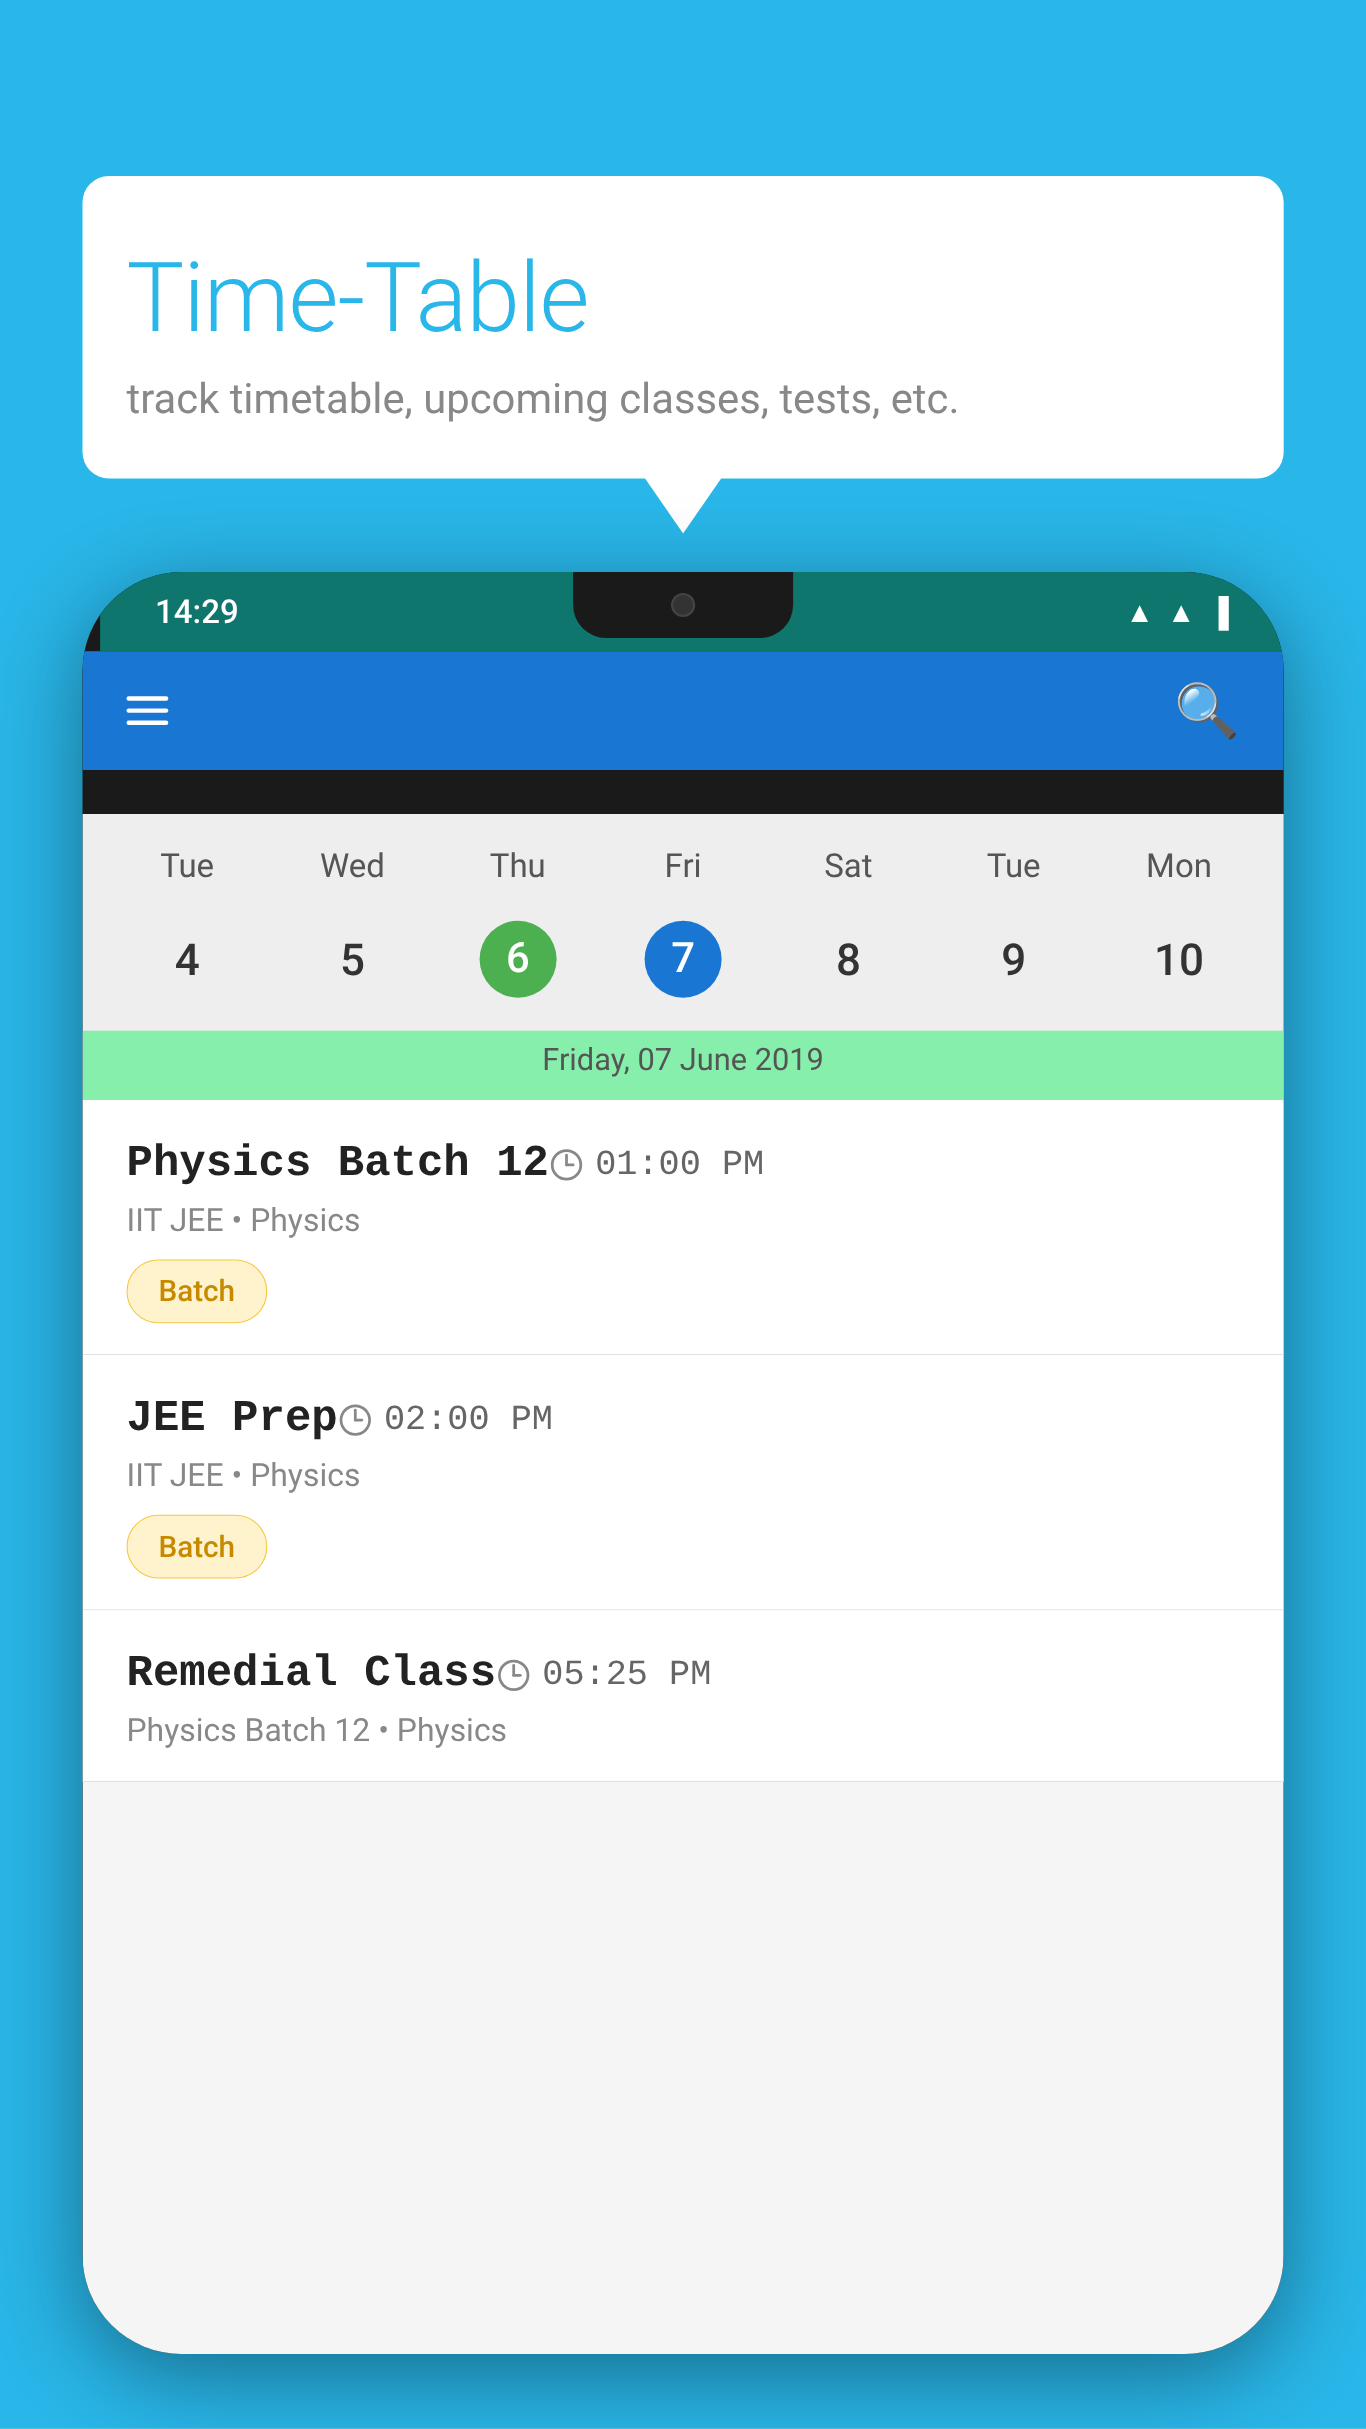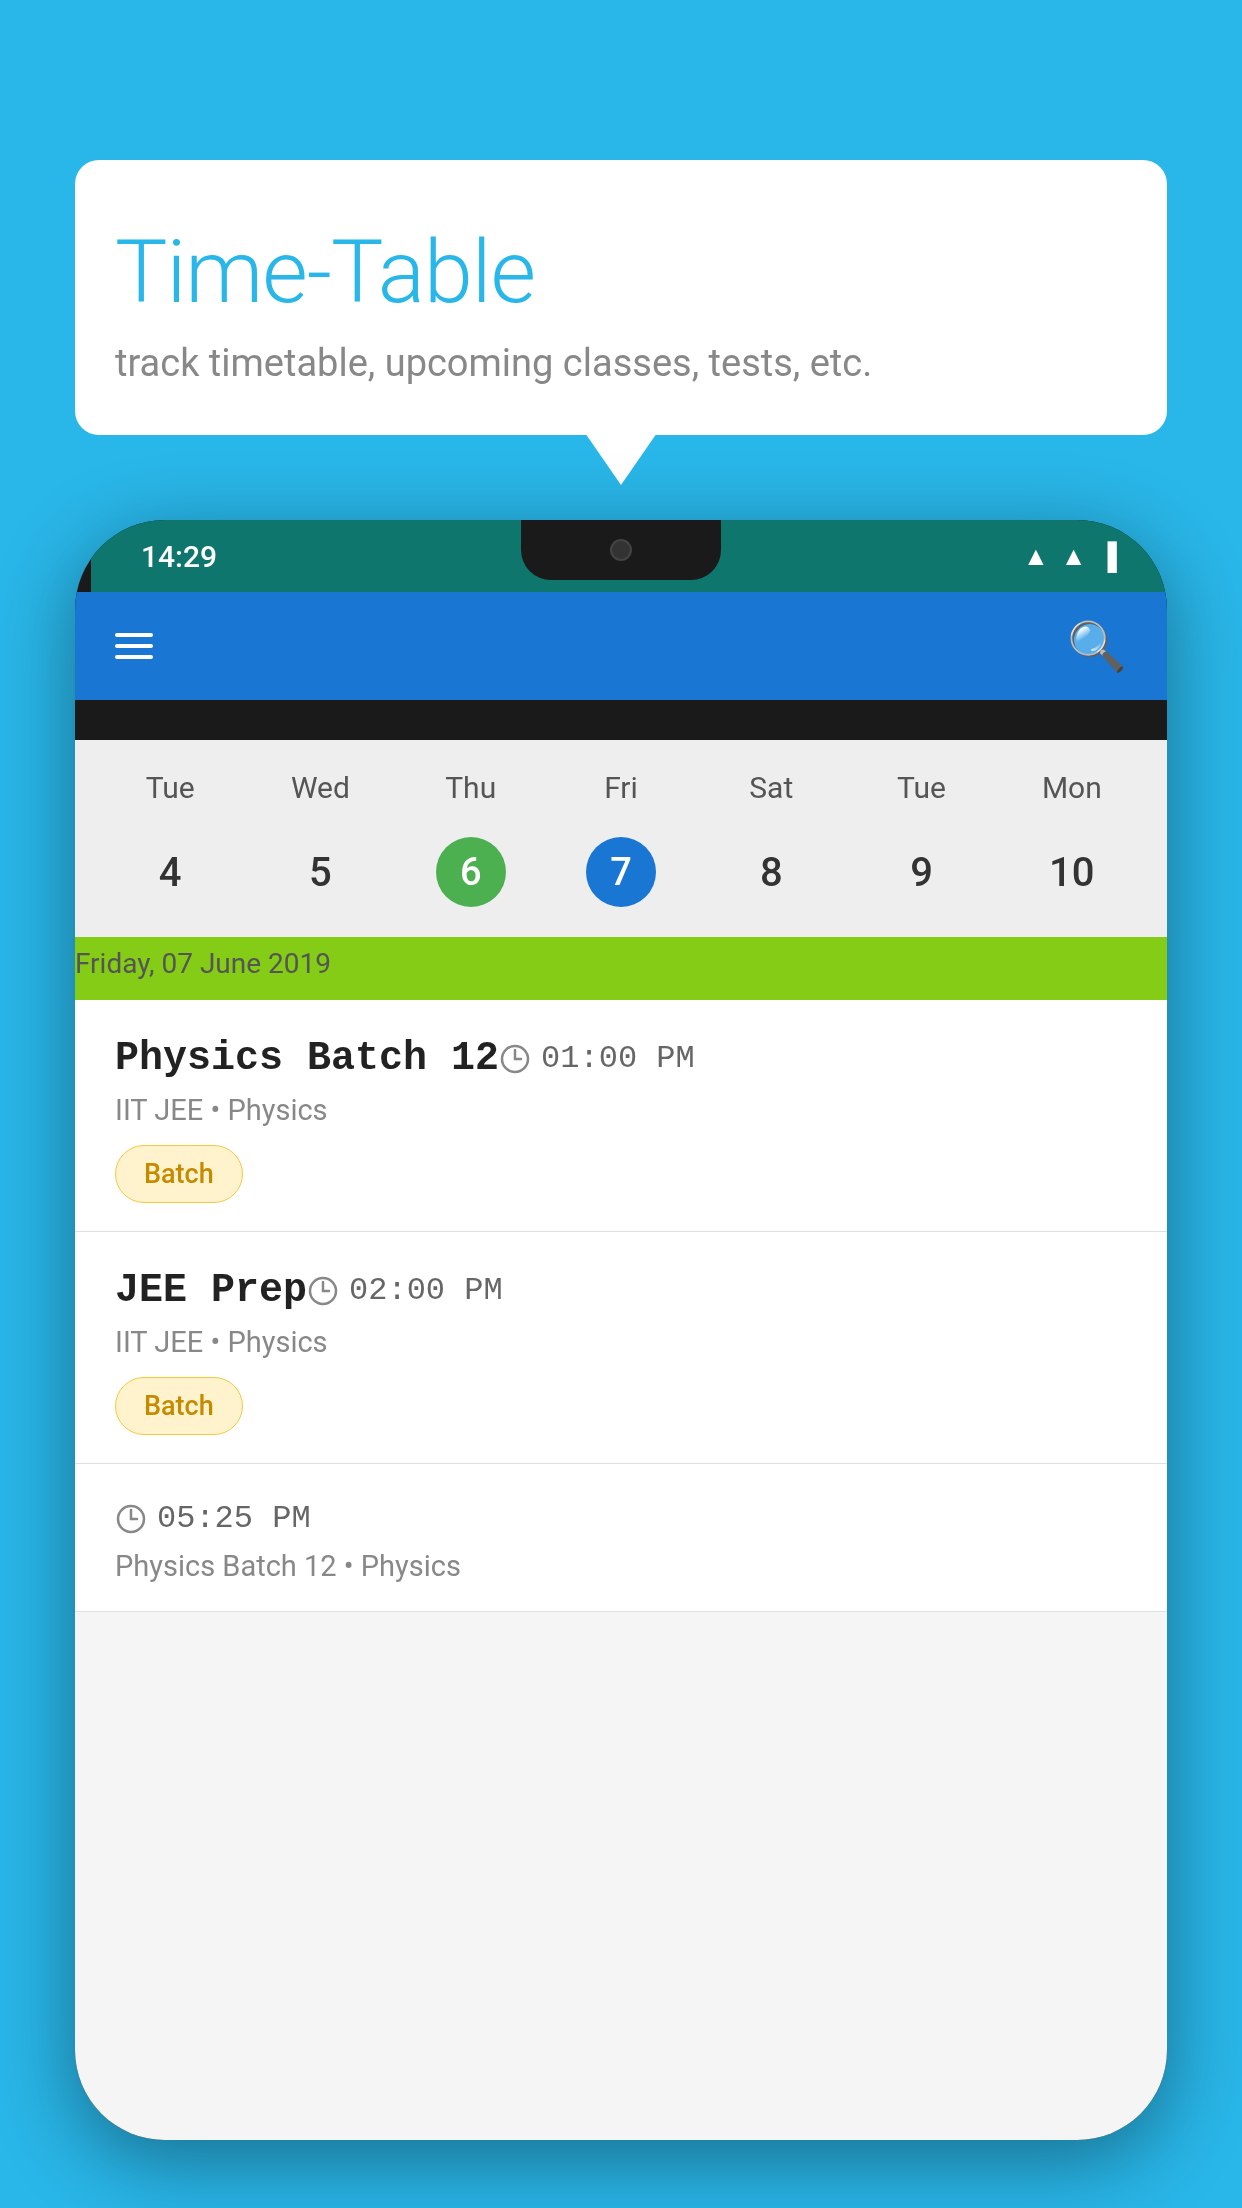--- a/index.html
+++ b/index.html
@@ -232,24 +232,25 @@
       width: 70px;
       height: 70px;
       display: flex;
       align-items: center;
       justify-content: center;
       margin: auto;
       font-size: 38px;
     }
 
     .selected-date-label {
+      text-align: center;
       font-size: 28px;
       color: #555;
       padding: 10px 0 20px;
-      background: #84cc16;
+      background: #86efac;
     }
 
     
     .schedule-list {
       background: white;
     }
 
     .schedule-item {
       background: white;
       padding: 36px 40px 28px;
@@ -384,20 +385,21 @@
               </svg>
               02:00 PM
             </span>
           </div>
           <div class="schedule-subtitle">IIT JEE • Physics</div>
           <span class="batch-tag">Batch</span>
         </div>
 
         <div class="schedule-item" style="padding-bottom: 10px;">
           <div class="schedule-item-header">
+            <span class="schedule-title">Remedial Class</span>
             <span class="schedule-time">
               <svg width="32" height="32" viewBox="0 0 32 32">
                 <circle cx="16" cy="16" r="13" fill="none" stroke="#888" stroke-width="2.5"></circle>
                 <line x1="16" y1="16" x2="16" y2="7" stroke="#888" stroke-width="2.5" stroke-linecap="round"></line>
                 <line x1="16" y1="16" x2="22" y2="16" stroke="#888" stroke-width="2.5" stroke-linecap="round"></line>
               </svg>
               05:25 PM
             </span>
           </div>
           <div class="schedule-subtitle">Physics Batch 12 • Physics</div>

